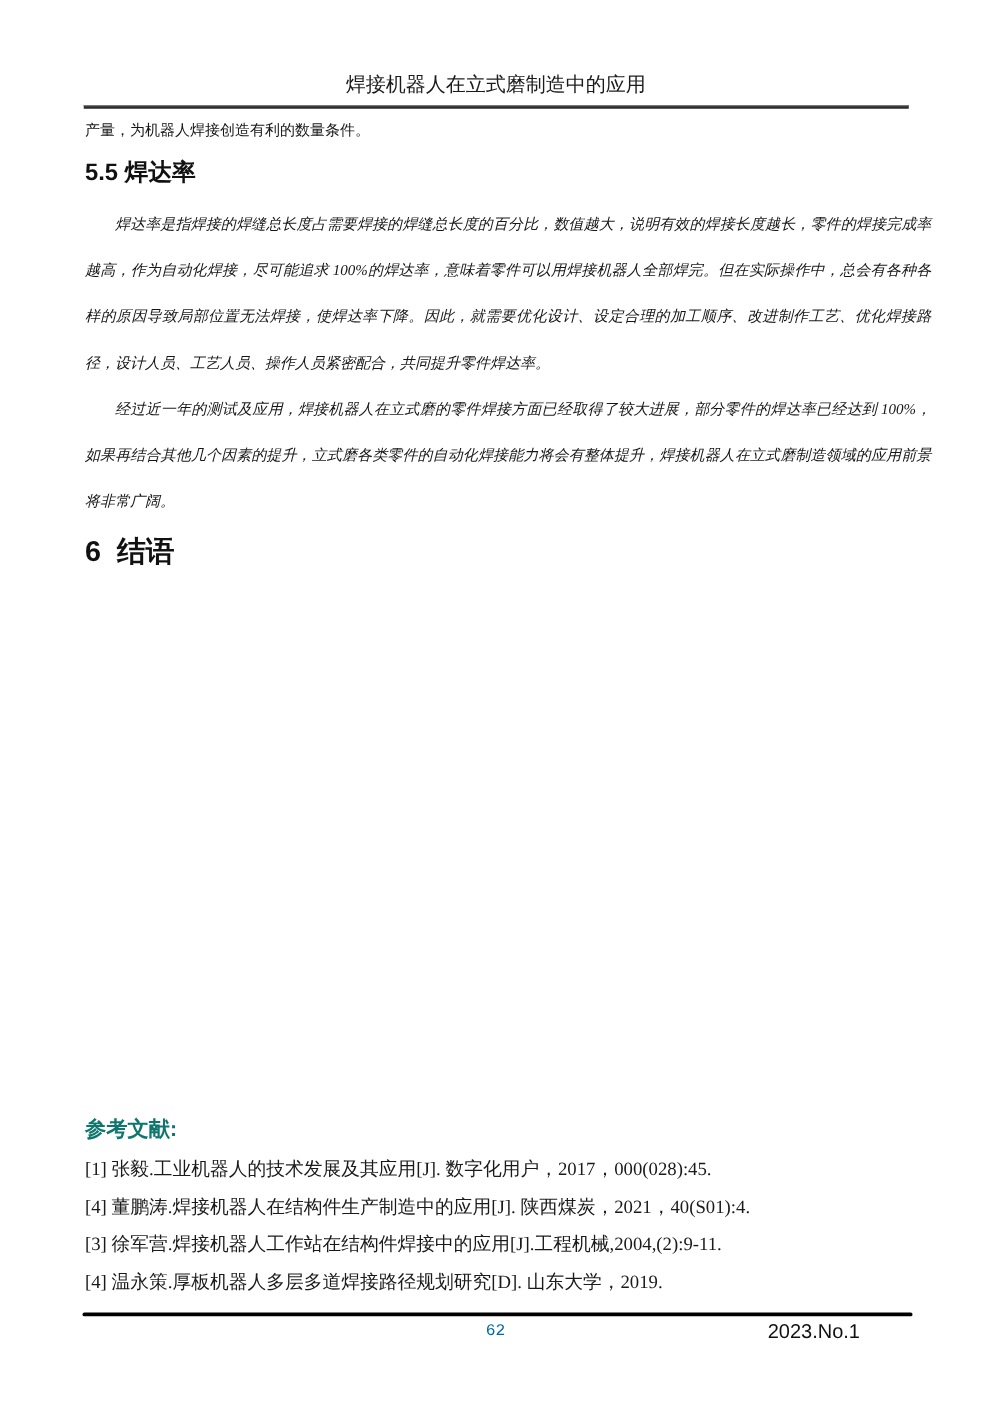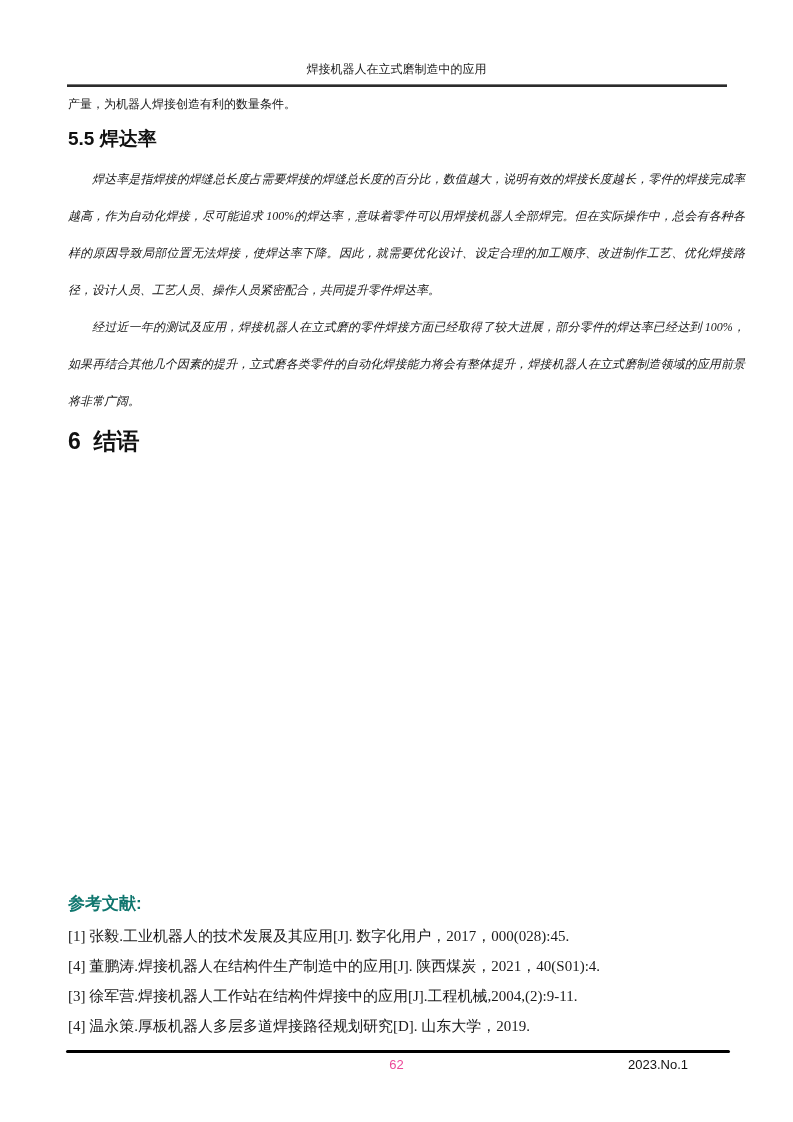--- a/index.html
+++ b/index.html
@@ -6,21 +6,21 @@
   body{
     width:793px;height:1122px;background:#ffffff;position:relative;
     font-family:"Liberation Serif","DejaVu Serif",serif;color:#161616;
     overflow:hidden;
   }
   .page{position:absolute;inset:0;background:#ffffff;}
 
   
   .running-title{
     position:absolute;top:58px;left:0;width:100%;text-align:center;
-    font-size:12px;line-height:22px;color:#1b1b1b;
+    font-size:16px;line-height:22px;color:#1b1b1b;
   }
   .head-rule{
     position:absolute;top:84px;left:67px;width:660px;height:2px;
     background:#2b2b2b;border-top:1px solid #777;
   }
 
   
   .content{
     position:absolute;top:86px;left:68px;width:677px;
   }
@@ -46,27 +46,27 @@
     margin:0;font-size:15px;line-height:30px;white-space:nowrap;color:#1a1a1a;
   }
 
   
   .footer-rule{
     position:absolute;top:1050px;left:66px;width:664px;height:3px;
     background:#000;border-radius:2px;
   }
   .page-number{
     position:absolute;top:1057px;left:0;width:100%;text-align:center;
-    font-family:Liberation Sans, sans-serif;
-    font-size:13px;color:#ec4899;
+    font-family:Liberation Mono, monospace;
+    font-size:13px;color:#0369a1;
   }
   .issue{
     position:absolute;top:1057px;right:105px;
     font-family:"Liberation Sans","DejaVu Sans",sans-serif;
-    font-size:13px;color:#111;
+    font-size:16px;color:#111;
   }
 </style>
 </head>
 <body>
 
 <div class="page">
 
   <div class="running-title">焊接机器人在立式磨制造中的应用</div>
   <div class="head-rule"></div>
 

